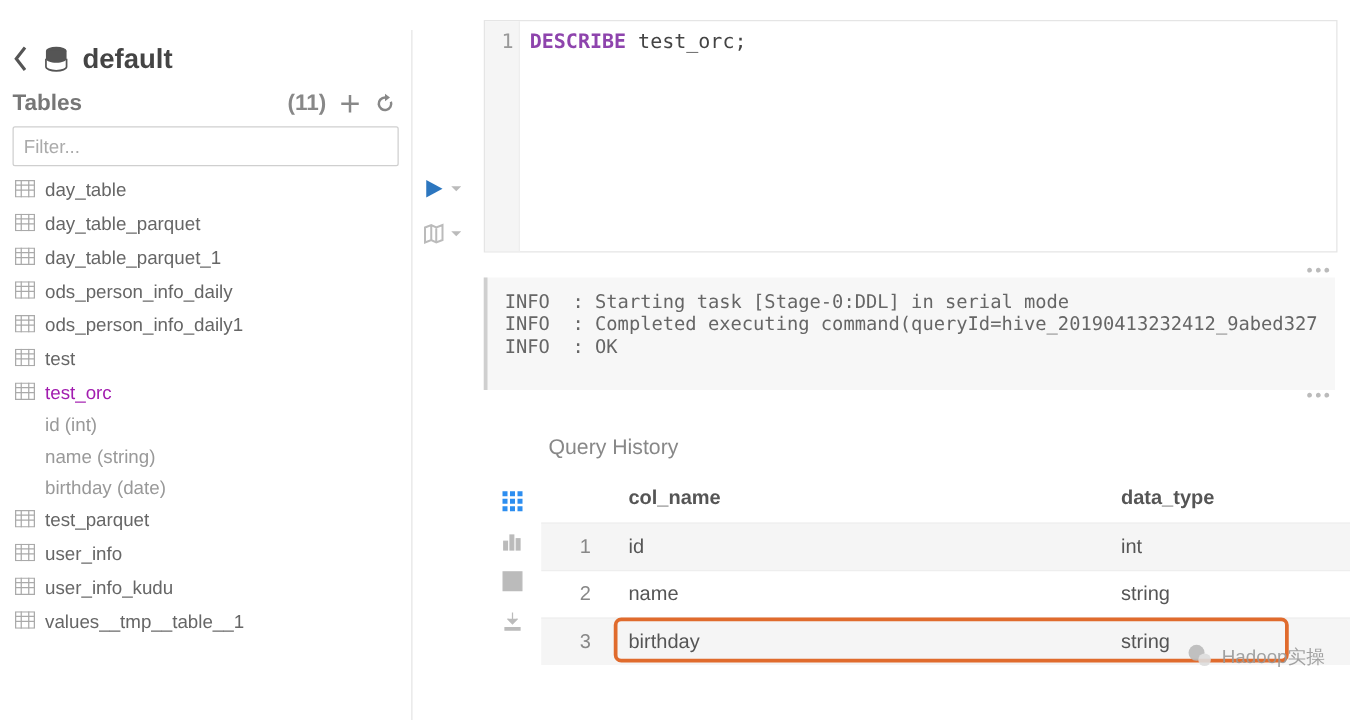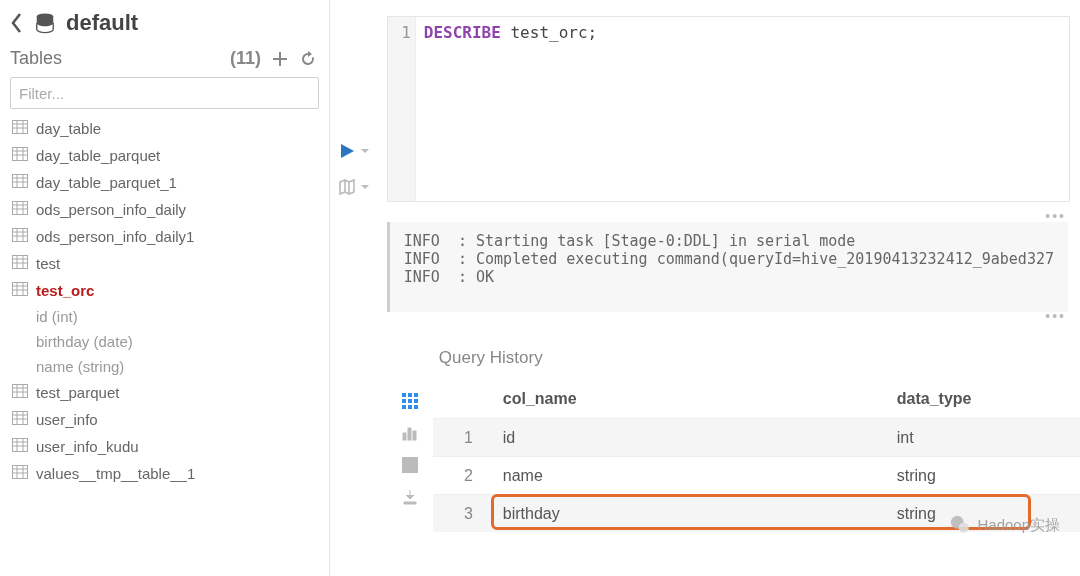--- a/index.html
+++ b/index.html
@@ -1,33 +1,33 @@
 <!DOCTYPE html>
 <html><head>
 <meta charset="utf-8">
 <style>
 * { box-sizing: border-box; margin: 0; padding: 0; }
 body { font-family: -apple-system, "Helvetica Neue", Arial, sans-serif; font-size: 14px; color: #444; background: #fff; width: 1080px; height: 576px; overflow: hidden; }
 .app { display: flex; height: 100%; }
 
 
-.sidebar { width: 355px; border-right: 1px solid #e5e5e5; padding: 8px 10px 0 10px; display: flex; flex-direction: column; }
+.sidebar { width: 355px; border-right: 1px solid #e5e5e5; padding: 8px 10px 0 10px; display: flex; flex-direction: column; margin-top: 24px; }
 .sidebar-head { display: flex; align-items: center; gap: 10px; font-size: 22px; font-weight: 700; color: #444; padding: 2px 0 6px 0; }
 .sidebar-head svg.back { width: 14px; height: 20px; fill: #555; }
 .sidebar-head svg.db { width: 22px; height: 22px; fill: #555; }
 .tables-row { display: flex; align-items: center; justify-content: space-between; padding: 6px 2px 8px 0; }
-.tables-label { font-size: 18px; font-weight: 400; color: #777; }
+.tables-label { font-size: 18px; font-weight: 700; color: #777; }
 .tables-actions { display: flex; align-items: center; gap: 10px; color: #888; }
 .tables-count { font-size: 18px; font-weight: 700; color: #888; }
 .tables-actions svg { width: 18px; height: 18px; fill: #888; }
 .filter-input { width: 100%; height: 32px; border: 1px solid #cfcfcf; border-radius: 2px; padding: 4px 8px; font-size: 15px; color: #ef4444; margin-bottom: 6px; }
 .filter-input::placeholder { color: #aaa; }
 .tree { flex: 1; overflow: auto; }
 .tree-item { display: flex; gap: 8px; padding: 5px 2px; color: #666; font-size: 15px; cursor: pointer; }
-.tree-item.expanded { color: #b91c1c; font-weight: 700; }
+.tree-item.expanded { color: #a21caf; font-weight: 400; }
 .tree-item svg { width: 16px; height: 14px; fill: #aaa; stroke: #aaa; }
 .tree-sub { padding-left: 24px; color: #999; font-size: 15px; }
 .tree-sub div { padding: 4px 2px; }
 
 
 .gutter { width: 60px; padding: 140px 8px 0 8px; display: flex; flex-direction: column; gap: 14px; align-items: flex-start; }
 .gutter .row { display: flex; align-items: center; gap: 4px; height: 22px; }
 .gutter svg { width: 18px; height: 18px; }
 .play { fill: #2c76bf; }
 .caret-sm { fill: #bbb; width: 10px !important; height: 10px !important; }
@@ -140,22 +140,22 @@
         </div>
       <div class="tree-item expanded">
           <svg viewBox="0 0 16 14">
             <rect x="0.5" y="0.5" width="15" height="13" fill="none"></rect>
             <path d="M0 4h16M0 8h16M5 0v14M11 0v14" stroke-width="1"></path>
           </svg>
           <span>test_orc</span>
         </div>
       <div class="tree-sub">
         <div>id (int)</div>
+        <div>name (string)</div>
         <div>birthday (date)</div>
-        <div>name (string)</div>
       </div>
       <div class="tree-item">
           <svg viewBox="0 0 16 14">
             <rect x="0.5" y="0.5" width="15" height="13" fill="none"></rect>
             <path d="M0 4h16M0 8h16M5 0v14M11 0v14" stroke-width="1"></path>
           </svg>
           <span>test_parquet</span>
         </div>
       <div class="tree-item">
           <svg viewBox="0 0 16 14">

